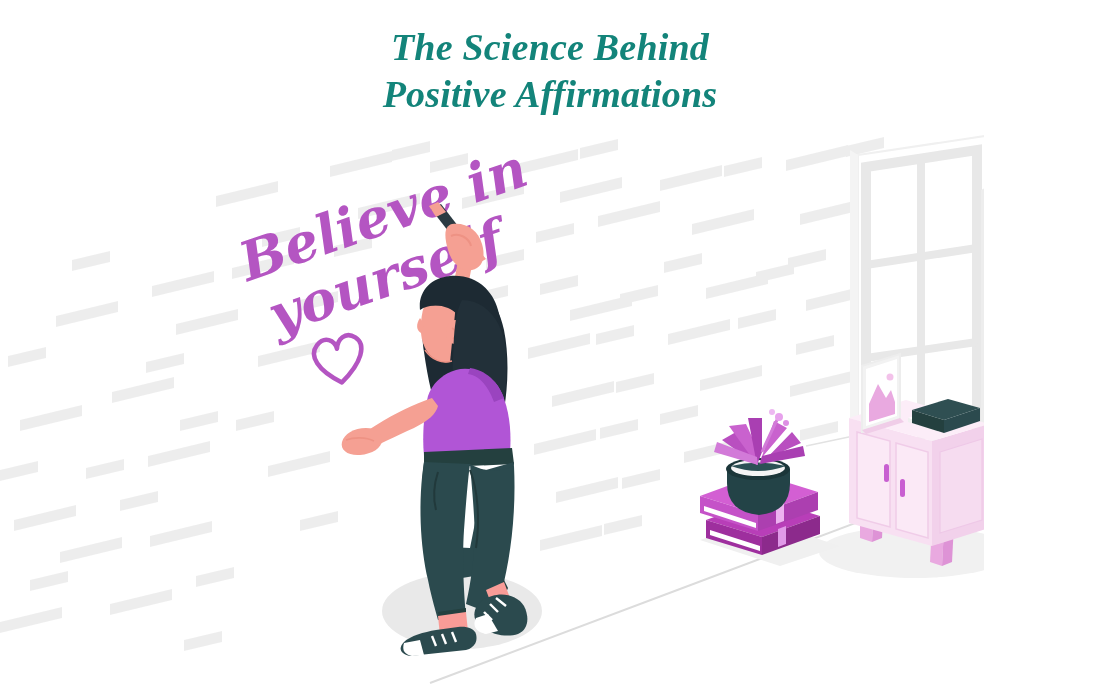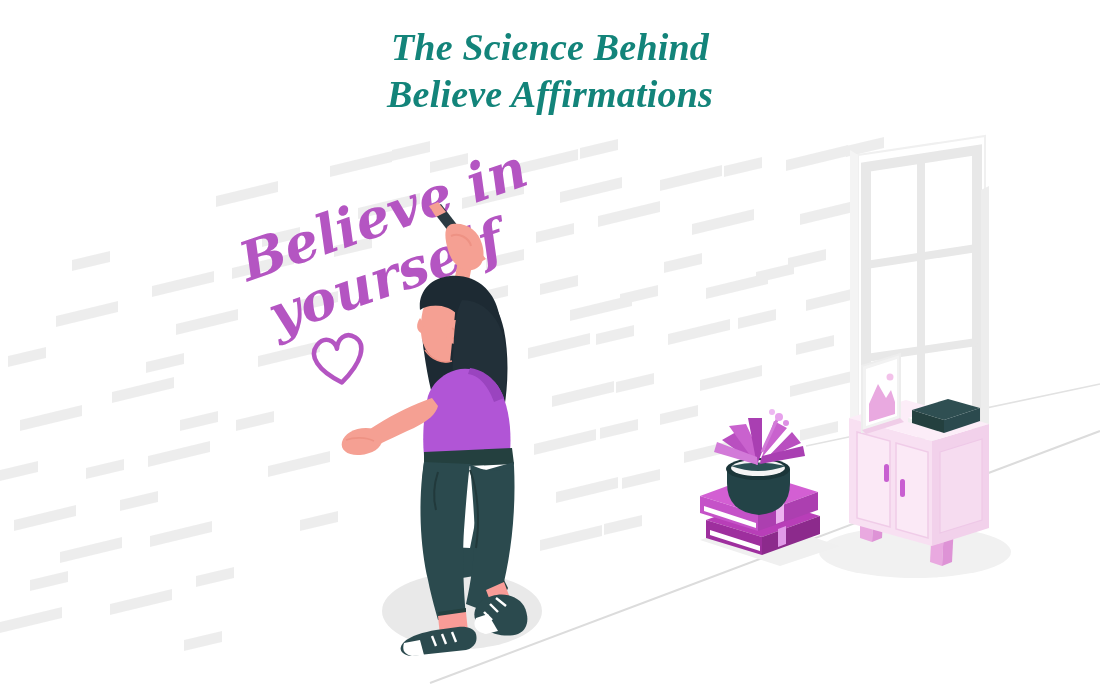--- a/index.html
+++ b/index.html
@@ -5,21 +5,21 @@
   html, body {
     margin: 0;
     padding: 0;
     background: #ffffff;
   }
   body {
     font-family: "Liberation Sans", sans-serif;
   }
   #stage {
     position: relative;
-    width: 1100px;
+    width: 984px;
     height: 691px;
     background: #ffffff;
     overflow: hidden;
   }
 
   
   #title-block {
     position: absolute;
     left: 0;
     top: 24px;
@@ -49,21 +49,21 @@
   }
   #scene svg { display: block; }
 </style>
 </head>
 <body>
 
 <div id="stage">
 
   <div id="title-block">
     <div class="title-line">The Science Behind</div>
-    <div class="title-line">Believe Affirmations</div>
+    <div class="title-line">Positive Affirmations</div>
   </div>
 
   <div id="scene">
     <svg width="1100" height="691" viewBox="0 0 1100 691" xmlns="http://www.w3.org/2000/svg">
 
       <defs>
 
         <g id="brick">
           <path d="M0 0 L62 -15 L62 -4 L0 11 Z" fill="#EDEDED"></path>
         </g>

